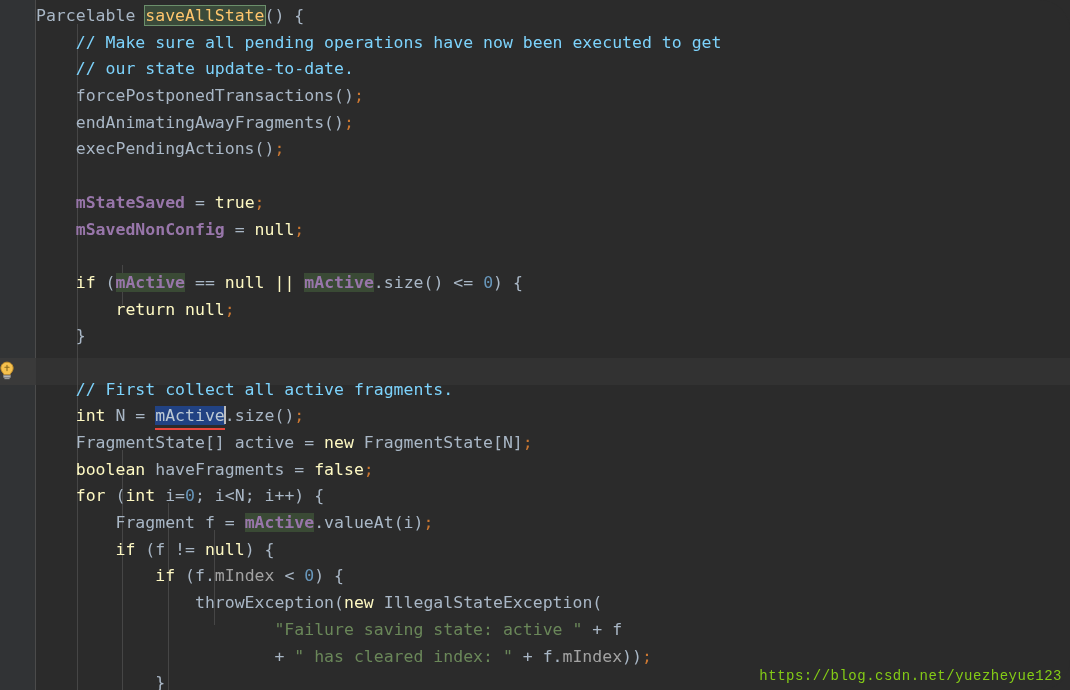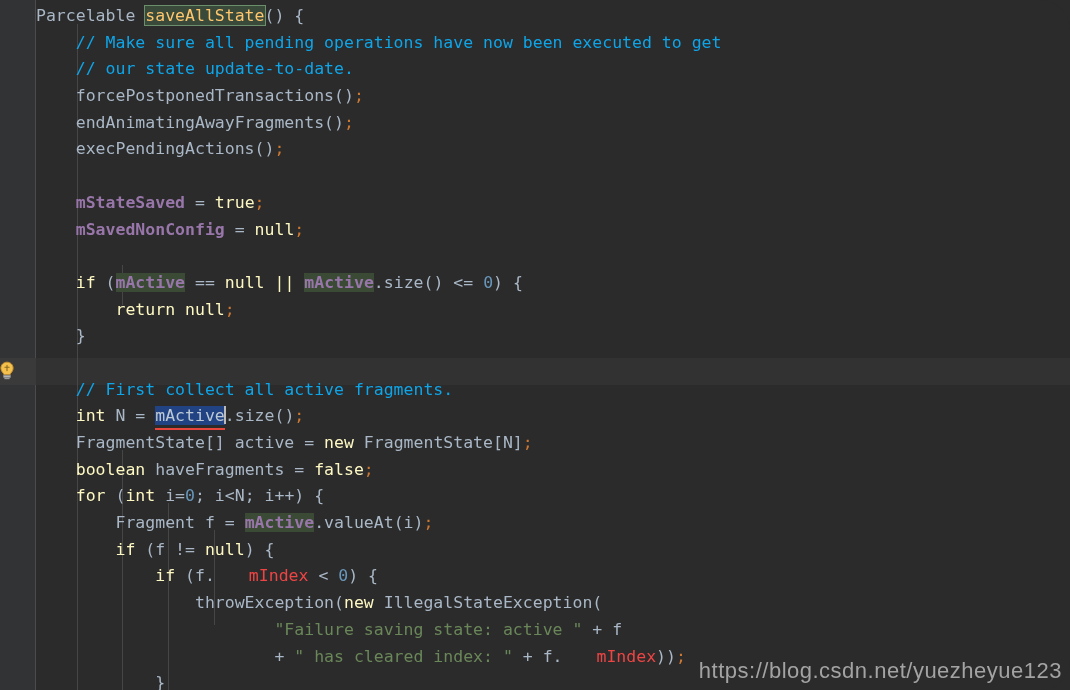--- a/index.html
+++ b/index.html
@@ -74,25 +74,25 @@
     white-space:pre;
     color:#a9b7c6;
     letter-spacing:0px;
     padding-top:3px;
   }
   .line { height:26.7px; position:relative; }
 
   
   .kw       { color:#fef9c3; }
   .id       { color:#a9b7c6; }
-  .cmt      { color:#0ea5e9;margin-top:24px; }
+  .cmt      { color:#7dd3fc;margin-top:24px; }
   .str      { color:#6a8759; }
   .num      { color:#6897bb; }
   .fld      { color:#9876aa;font-weight:bold; }
-  .fldred   { color:#ef4444;margin-left:34px; }
+  .fldred   { color:#a3a3a3; }
   .punc     { color:#a9b7c6; }
   .semi     { color:#cc7832; }
 
   
   .hl-box {
     background:#3a4a3a;
     outline:1px solid #6b8f6b;
     color:#ffc66d;
   }
   
@@ -116,23 +116,23 @@
   .err-underline {
     position:absolute;
     height:2px;
     background:#e8453c;
   }
 
   
   #watermark {
     position:absolute;
     right:8px; bottom:6px;
-    font-family:Liberation Sans, sans-serif;
-    font-size:22px;
-    color:#a3a3a3;
+    font-family:Liberation Mono, monospace;
+    font-size:14px;
+    color:#84cc16;
     letter-spacing:.5px;
     user-select:none;
   }
 </style>
 </head>
 <body>
 
 <div id="editor">
 
   <div id="gutter"></div>

